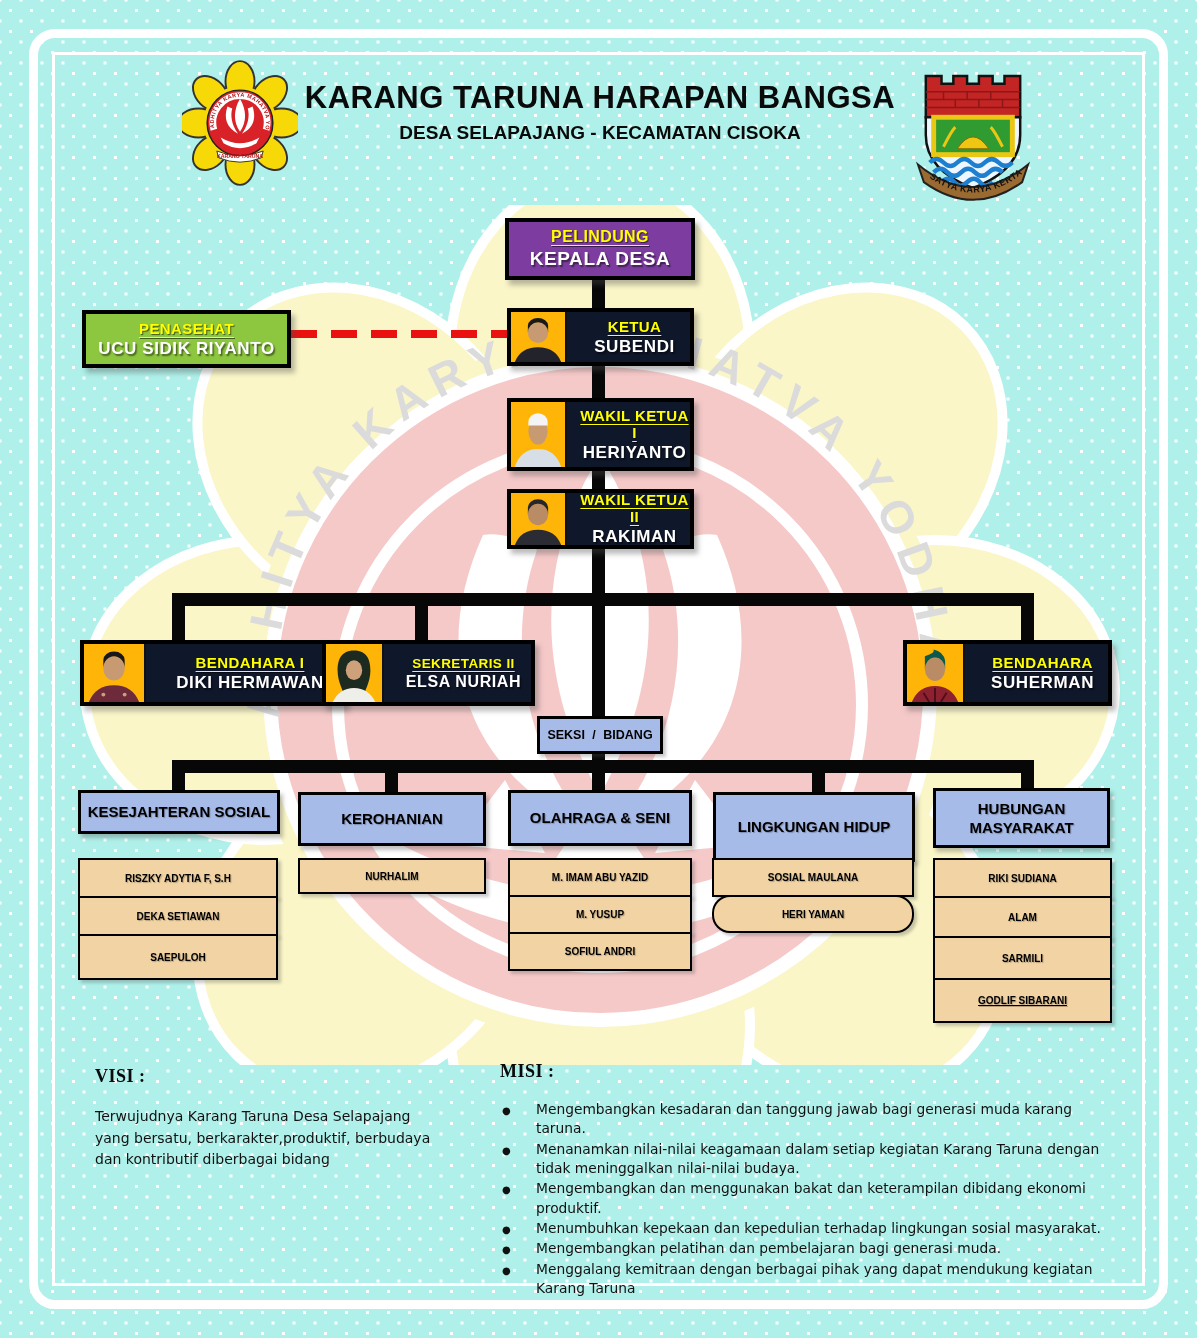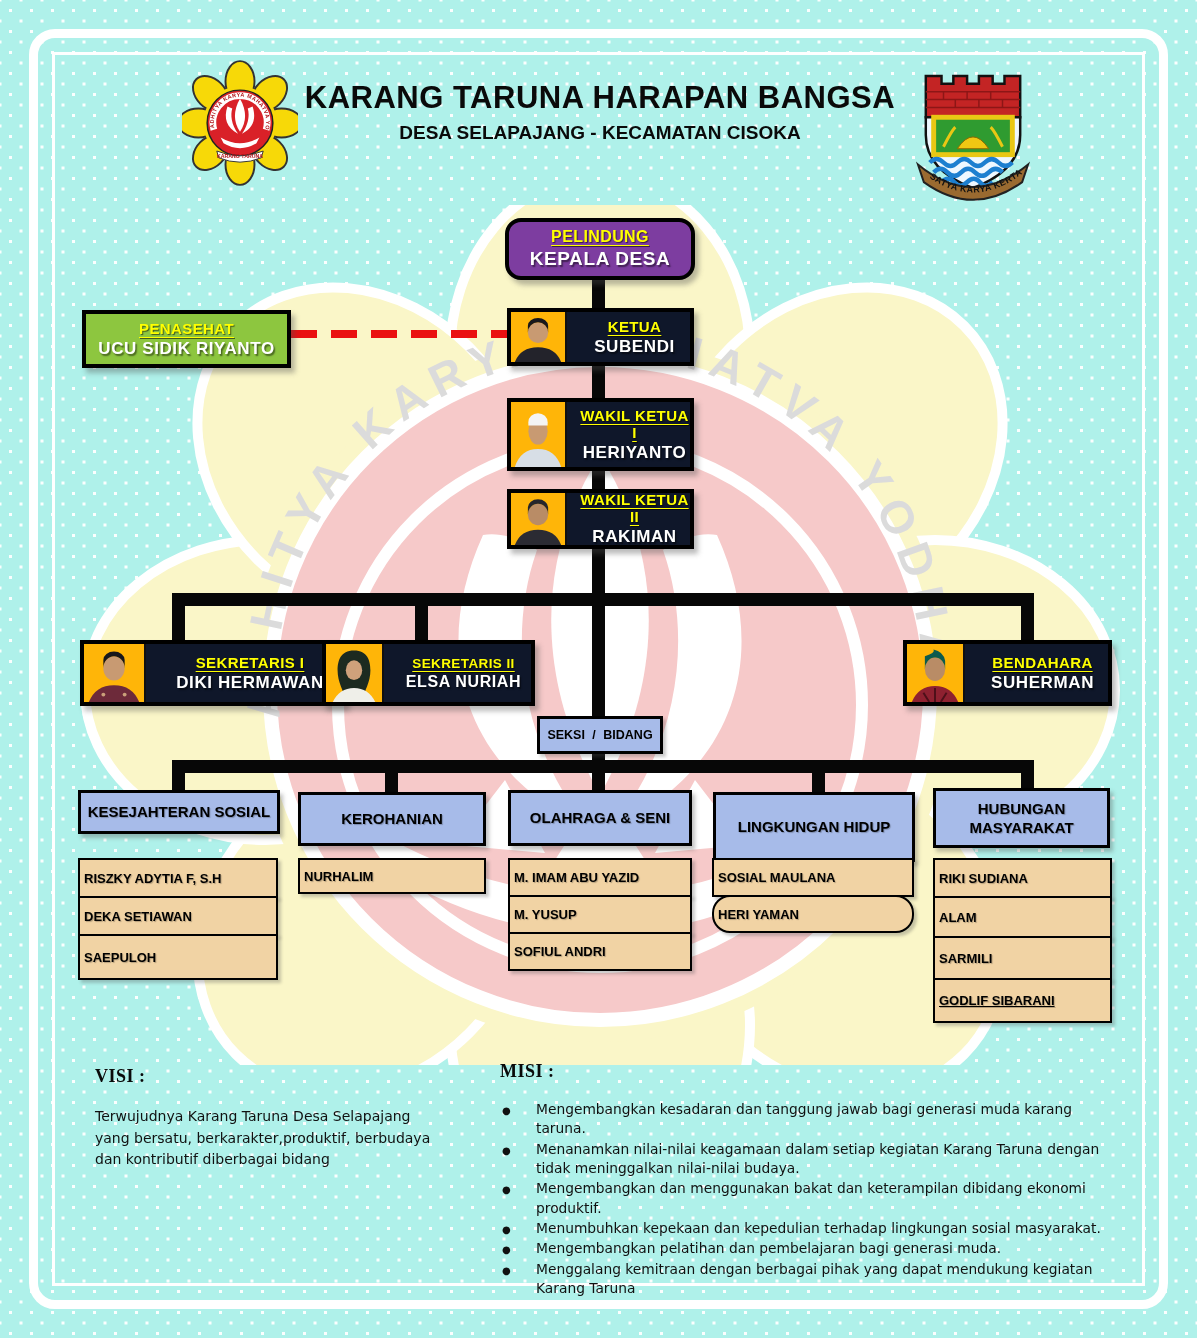--- a/index.html
+++ b/index.html
@@ -29,41 +29,41 @@
 
   .ln { position:absolute; background:#070707; z-index:2; }
   .dash { position:absolute; height:8px; z-index:2;
     background:repeating-linear-gradient(90deg,#ea1111 0 26px, rgba(0,0,0,0) 26px 40px); }
 
   .box { position:absolute; z-index:3; border:4px solid #000;
     box-shadow:4px 5px 5px rgba(80,80,80,.38);
     display:flex; align-items:center; justify-content:center; text-align:center; }
   .stack { flex-direction:column; gap:2px; }
   .blue { background:#0f172a;gap:12px; }
-  .purple { background:#7d3da0;border-radius:16px; }
+  .purple { background:#7d3da0; }
   .green { background:#8dc63f; }
   .role { color:#ffff00; font-weight:bold; font-size:15px; text-decoration:underline;
     text-underline-offset:3px; letter-spacing:.4px; text-shadow:1px 1px 1px rgba(0,0,0,.55); }
   .name { color:#ffffff; font-weight:bold; font-size:17px; letter-spacing:.6px;
     text-shadow:1.5px 1.5px 1.5px rgba(0,0,0,.5); }
   .role-lg { font-size:16px; } .name-lg { font-size:19px; }
   .role-sm { font-size:13.5px; } .name-sm { font-size:16px; }
   .photo { height:100%; flex:0 0 auto; border-right:2px solid #101010; display:block; }
   .txt { flex:1; display:flex; flex-direction:column; align-items:center; justify-content:center; gap:2px; }
 
   .seksi { position:absolute; z-index:3; background:#a7bbe9; border:3px solid #000;
     display:flex; align-items:center; justify-content:center; font-weight:bold; font-size:12.5px;
     color:#000; word-spacing:4px; box-shadow:3px 3px 3px rgba(80,80,80,.3); }
   .hdr { position:absolute; z-index:3; background:#a7bbe9; border:3px solid #000;
     display:flex; align-items:center; justify-content:center; text-align:center;
     font-weight:bold; font-size:15px; color:#000; line-height:1.3; padding:0 6px;
     box-shadow:3px 4px 4px rgba(80,80,80,.35); text-shadow:1px 1px 1px rgba(0,0,0,.25); }
   .member { position:absolute; z-index:3; background:#f1d3a4; border:2px solid #000;
-    display:flex; align-items:center; justify-content:flex-start; text-align:center;
-    font-weight:bold; font-size:13px; color:#000; padding:0 4px;
+    display:flex; align-items:center; justify-content:center; text-align:center;
+    font-weight:bold; font-size:10px; color:#000; padding:0 20px;
     box-shadow:3px 3px 3px rgba(80,80,80,.3); text-shadow:1px 1px 1px rgba(0,0,0,.25); }
 
   .vh { position:absolute; z-index:3; font-family:"Liberation Serif", serif;
     font-weight:bold; font-size:18px; color:#0a0a0a; letter-spacing:.5px; }
   .vtext { position:absolute; z-index:3; font-family:"DejaVu Sans", sans-serif;
     font-size:14px; line-height:1.55; color:#111; }
   .misi-list { position:absolute; z-index:3; width:628px; font-family:"DejaVu Sans", sans-serif;
     font-size:13.8px; line-height:1.4; color:#111; }
   .misi-item { display:flex; margin-bottom:1px; }
   .misi-item .bullet { flex:0 0 38px; font-size:10px; padding-top:4px; padding-left:4px; }
@@ -232,21 +232,21 @@
 <div class="box blue" style="left:80px; top:640px; width:266px; height:66px;">
   <svg class="photo" width="62" viewBox="0 0 62 62" preserveAspectRatio="none">
     <rect width="62" height="62" fill="#ffb508"></rect>
     <ellipse cx="31" cy="26" rx="11" ry="13" fill="#c89a72"></ellipse>
     <path d="M20,26 a11,13 0 0 1 22,0 v-9 a11,9 0 0 0 -22,0 z" fill="#17171c"></path>
     <path d="M5,62 q7,-18 26,-18 q19,0 26,18 z" fill="#6d2a3a"></path>
     <circle cx="20" cy="54" r="2" fill="#caa07a"></circle>
       <circle cx="42" cy="54" r="2" fill="#caa07a"></circle>
   </svg>
   <div class="txt">
-    <div class="role">SEKRETARIS I</div>
+    <div class="role">BENDAHARA I</div>
     <div class="name">DIKI HERMAWAN</div>
   </div>
 </div>
 
 <div class="box blue" style="left:322px; top:640px; width:213px; height:66px;">
   <svg class="photo" width="58" viewBox="0 0 58 62" preserveAspectRatio="none">
     <rect width="58" height="62" fill="#ffb508"></rect>
     <path d="M29,7 c-14,0 -17,11 -17,21 c0,13 6,21 9,34 h16 c3,-13 9,-21 9,-34 c0,-10 -3,-21 -17,-21 z" fill="#1c2a20"></path>
     <ellipse cx="29" cy="28" rx="8.5" ry="10.5" fill="#cfa17b"></ellipse>
     <path d="M7,62 q7,-15 22,-15 q15,0 22,15 z" fill="#efefe9"></path>

